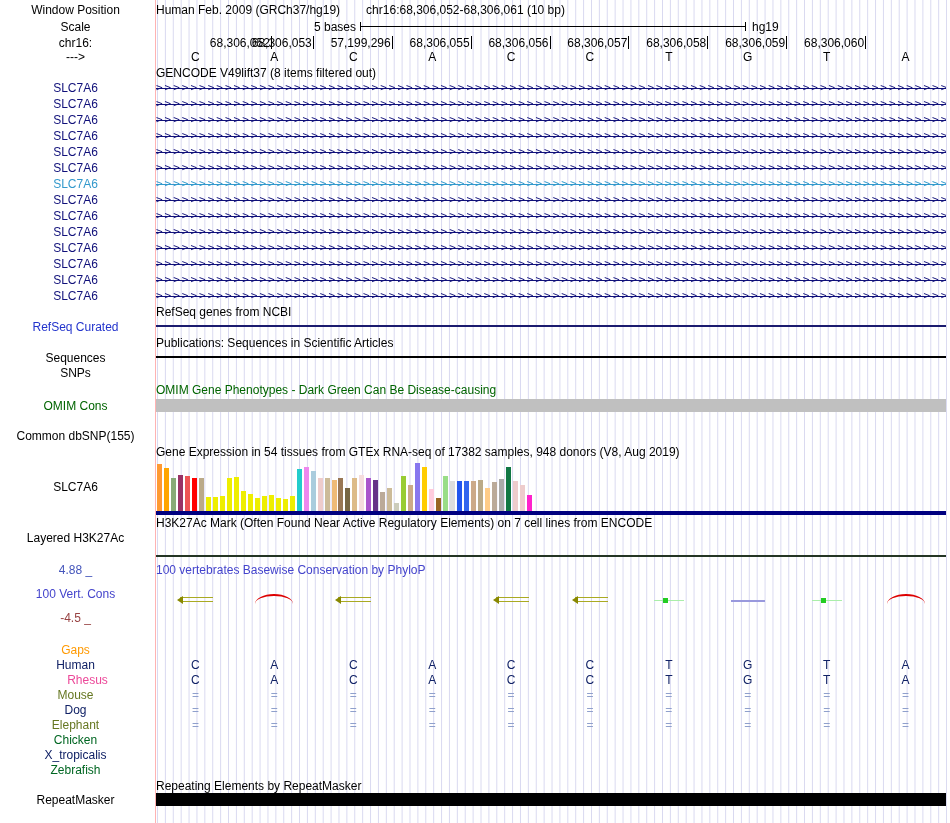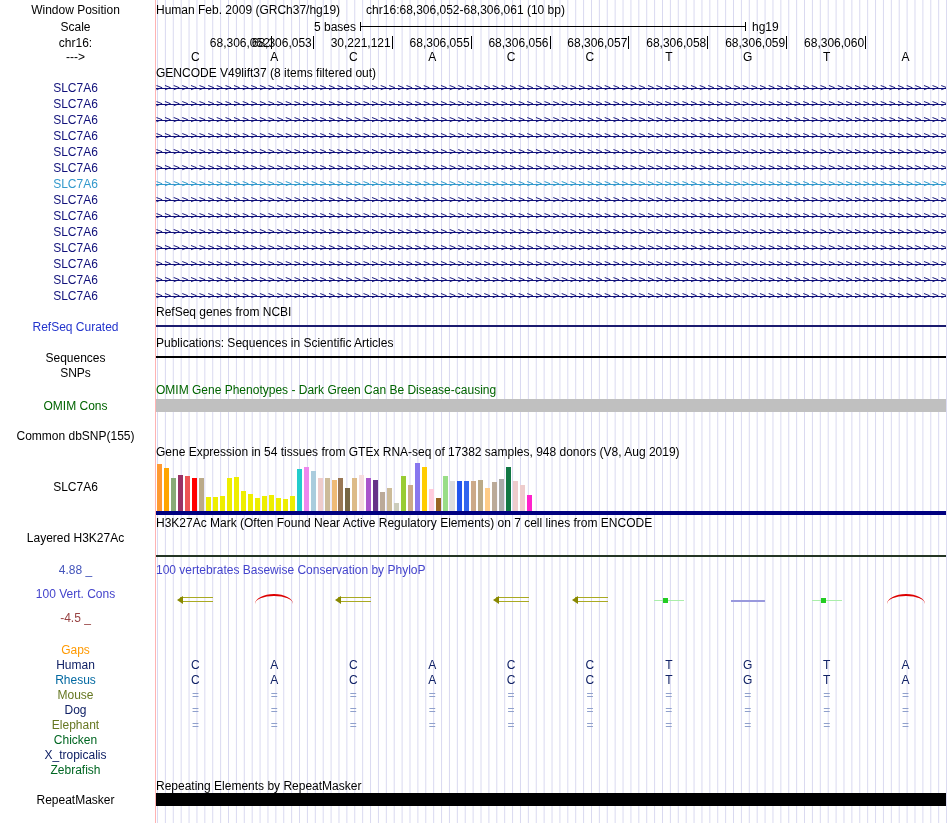--- a/index.html
+++ b/index.html
@@ -49,21 +49,21 @@
   <div class="scaletext">5 bases</div>
   <div class="scaleline">
       <div class="mid"></div>
     </div>
   <div style="position:absolute;left:752px;top:20px">hg19</div>
 
   <div class="lbl" style="top:36px">chr16:</div>
   <div id="positions">
       <div class="poscell" style="left: 156.9px; margin-left: 37px;">68,306,052</div>
       <div class="poscell" style="left: 235.8px;">68,306,053</div>
-      <div class="poscell" style="left: 314.7px;">30,221,121</div>
+      <div class="poscell" style="left: 314.7px;">57,199,296</div>
       <div class="poscell" style="left: 393.6px;">68,306,055</div>
       <div class="poscell" style="left: 472.5px;">68,306,056</div>
       <div class="poscell" style="left: 551.4px;">68,306,057</div>
       <div class="poscell" style="left: 630.3px;">68,306,058</div>
       <div class="poscell" style="left: 709.2px;">68,306,059</div>
       <div class="poscell" style="left: 788.1px;">68,306,060</div>
     </div>
 
   <div class="lbl" style="top:50px">---&gt;</div>
   <div id="bases">
@@ -277,21 +277,21 @@
       <div class="mzcell" style="left: 156px; width: 78.9px; top: 658px; color: rgb(17, 34, 102);">C</div>
       <div class="mzcell" style="left: 234.9px; width: 78.9px; top: 658px; color: rgb(17, 34, 102);">A</div>
       <div class="mzcell" style="left: 313.8px; width: 78.9px; top: 658px; color: rgb(17, 34, 102);">C</div>
       <div class="mzcell" style="left: 392.7px; width: 78.9px; top: 658px; color: rgb(17, 34, 102);">A</div>
       <div class="mzcell" style="left: 471.6px; width: 78.9px; top: 658px; color: rgb(17, 34, 102);">C</div>
       <div class="mzcell" style="left: 550.5px; width: 78.9px; top: 658px; color: rgb(17, 34, 102);">C</div>
       <div class="mzcell" style="left: 629.4px; width: 78.9px; top: 658px; color: rgb(17, 34, 102);">T</div>
       <div class="mzcell" style="left: 708.3px; width: 78.9px; top: 658px; color: rgb(17, 34, 102);">G</div>
       <div class="mzcell" style="left: 787.2px; width: 78.9px; top: 658px; color: rgb(17, 34, 102);">T</div>
       <div class="mzcell" style="left: 866.1px; width: 78.9px; top: 658px; color: rgb(17, 34, 102);">A</div>
-      <div class="lbl" style="top: 673px; color: #0369a1;">Rhesus</div>
+      <div class="lbl" style="top: 673px; color: #ec4899; padding-left: 12px;">Rhesus</div>
       <div class="mzcell" style="left: 156px; width: 78.9px; top: 673px; color: rgb(17, 34, 102);">C</div>
       <div class="mzcell" style="left: 234.9px; width: 78.9px; top: 673px; color: rgb(17, 34, 102);">A</div>
       <div class="mzcell" style="left: 313.8px; width: 78.9px; top: 673px; color: rgb(17, 34, 102);">C</div>
       <div class="mzcell" style="left: 392.7px; width: 78.9px; top: 673px; color: rgb(17, 34, 102);">A</div>
       <div class="mzcell" style="left: 471.6px; width: 78.9px; top: 673px; color: rgb(17, 34, 102);">C</div>
       <div class="mzcell" style="left: 550.5px; width: 78.9px; top: 673px; color: rgb(17, 34, 102);">C</div>
       <div class="mzcell" style="left: 629.4px; width: 78.9px; top: 673px; color: rgb(17, 34, 102);">T</div>
       <div class="mzcell" style="left: 708.3px; width: 78.9px; top: 673px; color: rgb(17, 34, 102);">G</div>
       <div class="mzcell" style="left: 787.2px; width: 78.9px; top: 673px; color: rgb(17, 34, 102);">T</div>
       <div class="mzcell" style="left: 866.1px; width: 78.9px; top: 673px; color: rgb(17, 34, 102);">A</div>

